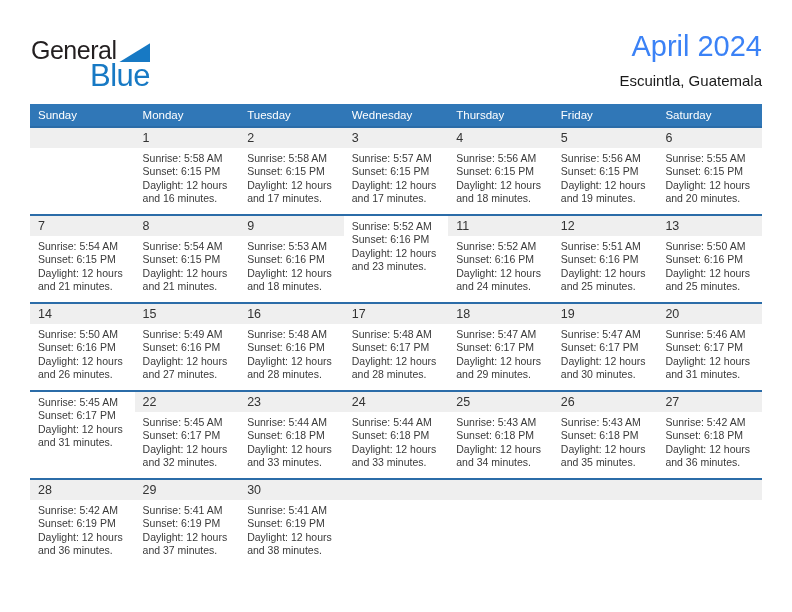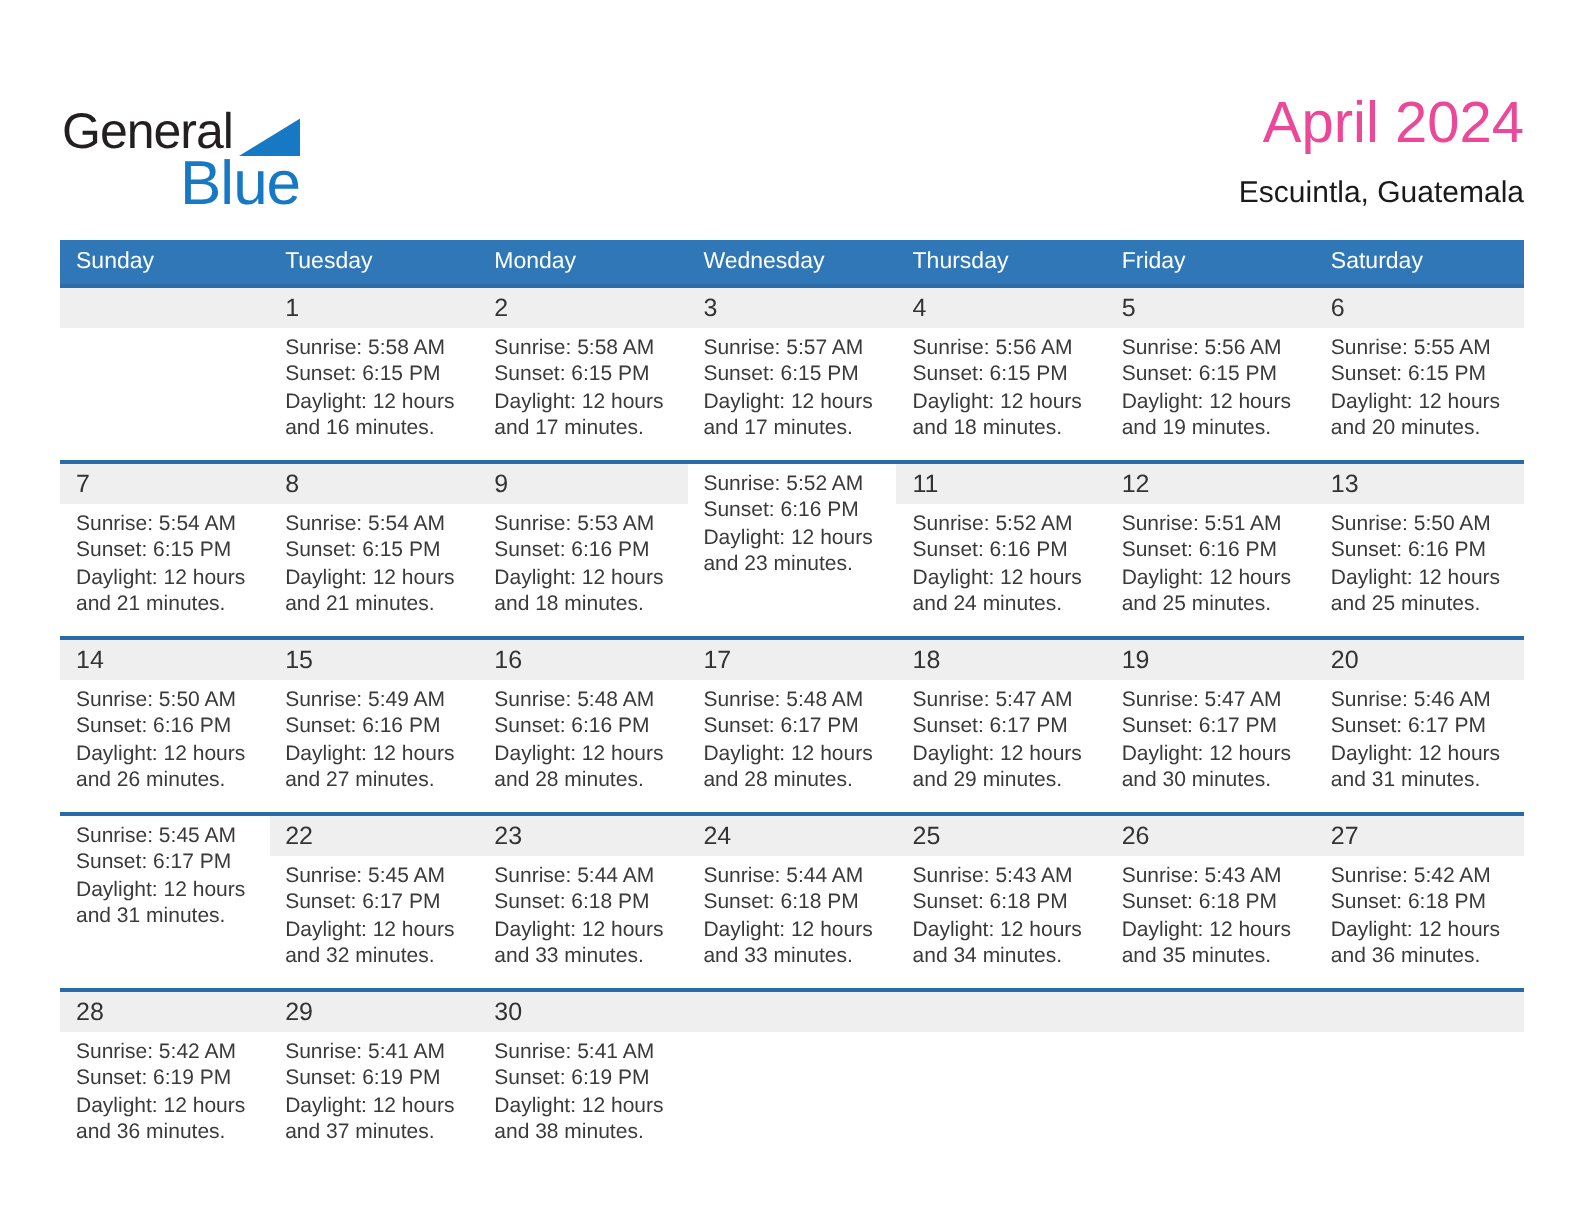--- a/index.html
+++ b/index.html
@@ -1,33 +1,33 @@
 <!DOCTYPE html>
 <html style="--header-bg: #3077B7; --border-blue: #2B6CA8; --band-bg: #EFEFEF; --logo-blue: #1779C4; --logo-dark: #231F20;"><head>
 <meta charset="utf-8">
 <style>
   * { margin:0; padding:0; box-sizing:border-box; }
   html,body { background:#ffffff; }
   body { font-family:"Liberation Sans", sans-serif; }
   .page {
     position:relative; width:792px; height:577px; background:#fff;
-    margin:16px auto; overflow:hidden;
+    margin:0 auto; overflow:hidden;
   }
   
   .logo { position:absolute; left:31px; top:36px; }
   .logo-line1 { display:flex; align-items:flex-end; font-size:25px; letter-spacing:-0.5px; color:var(--logo-dark); }
   .logo-tri {
     width:31px; height:19px; margin-left:3px; margin-bottom:3px;
     background:var(--logo-blue);
     clip-path:polygon(100% 0, 100% 100%, 0 100%);
   }
   .logo-line2 { font-size:31px; letter-spacing:-0.5px; color:var(--logo-blue); margin-left:59px; margin-top:-7px; }
   
   .titles { position:absolute; right:30px; top:30px; text-align:right; }
-  .month-title { font-size:29px; font-weight:400; color:#ec4899; }
+  .month-title { font-size:29px; font-weight:400; color:#3b82f6; }
   .location { font-size:15px; font-weight:400; color:#1a1a1a; margin-top:9px; }
   
   .calendar { position:absolute; left:30px; top:104px; width:732px; }
   .dow-row {
     display:grid; grid-template-columns:repeat(7,1fr);
     background:var(--header-bg); height:22px;
   }
   .dow {
     color:#ffffff; font-size:11.5px; font-weight:400;
     line-height:22px; padding-left:8px; overflow:hidden; white-space:nowrap;
@@ -57,22 +57,22 @@
   </div>
 
   <div class="titles">
     <div class="month-title">April 2024</div>
     <div class="location">Escuintla, Guatemala</div>
   </div>
 
   <div class="calendar">
     <div class="dow-row" id="dowRow">
         <div class="dow">Sunday</div>
+        <div class="dow">Monday</div>
         <div class="dow">Tuesday</div>
-        <div class="dow">Monday</div>
         <div class="dow">Wednesday</div>
         <div class="dow">Thursday</div>
         <div class="dow">Friday</div>
         <div class="dow">Saturday</div>
       </div>
     <div id="weeksContainer">
         <div class="week">
           <div class="cell">
             <div class="num"></div>
             <div class="info"></div>

